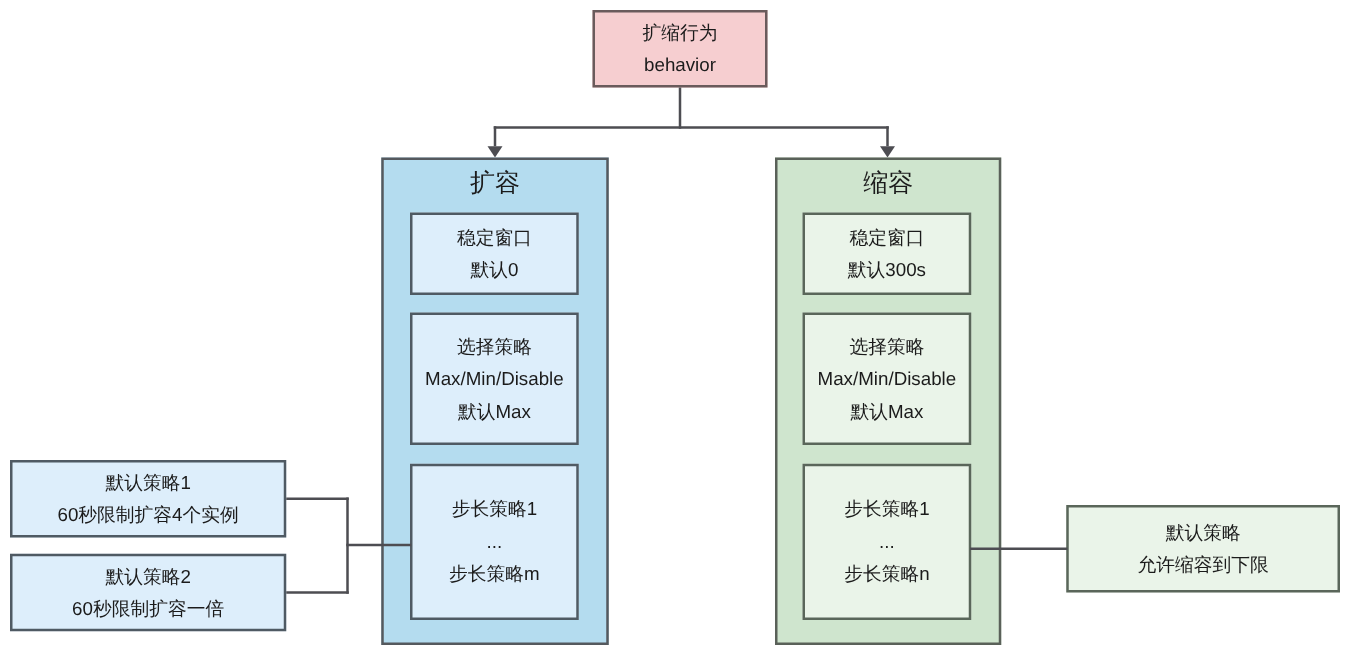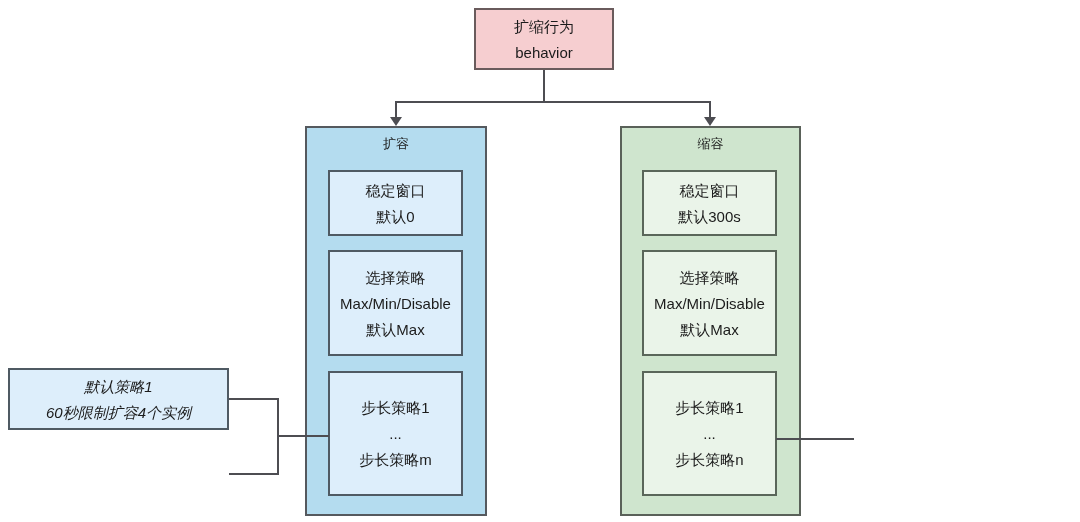--- a/index.html
+++ b/index.html
@@ -48,21 +48,21 @@
     left: 305px; top: 126px; width: 182px; height: 390px;
     background: #b4dcef;
     border-color: #55595e;
   }
   #scaledown-container {
     left: 620px; top: 126px; width: 181px; height: 390px;
     background: #cfe5ce;
     border-color: #5a6159;
   }
   .container-title {
-    font-size: 13px;
+    font-size: 20px;
     color: #1b1b1b;
   }
 
   
   .inner-blue {
     background: #ddeefb;
     border-color: #4f5a63;
   }
   
   .inner-green {
@@ -74,21 +74,21 @@
   #su-selectpolicy  { left: 328px; top: 250px; width: 135px; height: 106px; }
   #su-steps         { left: 328px; top: 371px; width: 135px; height: 125px; }
 
   #sd-stabilization { left: 642px; top: 170px; width: 135px; height: 66px; }
   #sd-selectpolicy  { left: 642px; top: 250px; width: 135px; height: 106px; }
   #sd-steps         { left: 642px; top: 371px; width: 135px; height: 125px; }
 
   
   #default-policy-1 {
     left: 8px; top: 368px; width: 221px; height: 62px;
-    background: #ddeefb; border-color: #4f5a63; font-style: italic;
+    background: #ddeefb; border-color: #4f5a63;
   }
   #default-policy-2 {
     left: 8px; top: 443px; width: 221px; height: 62px;
     background: #ddeefb; border-color: #4f5a63;
   }
   #default-policy-down {
     left: 853px; top: 404px; width: 219px; height: 70px;
     background: #eaf4e9; border-color: #5a665a;
   }
 
@@ -179,22 +179,30 @@
     <span class="line">步长策略1</span>
     <span class="line">...</span>
     <span class="line">步长策略n</span>
   </div>
 
   <div class="box" id="default-policy-1">
     <span class="line">默认策略1</span>
     <span class="line">60秒限制扩容4个实例</span>
   </div>
 
+  <div class="box" id="default-policy-2">
+    <span class="line">默认策略2</span>
+    <span class="line">60秒限制扩容一倍</span>
+  </div>
 
   <div class="conn h" id="conn-p1-right"></div>
   <div class="conn h" id="conn-p2-right"></div>
   <div class="conn v" id="conn-left-vert"></div>
   <div class="conn h" id="conn-left-to-steps"></div>
 
+  <div class="box" id="default-policy-down">
+    <span class="line">默认策略</span>
+    <span class="line">允许缩容到下限</span>
+  </div>
 
   <div class="conn h" id="conn-right-from-steps"></div>
 
 </div>
 
 </body></html>

